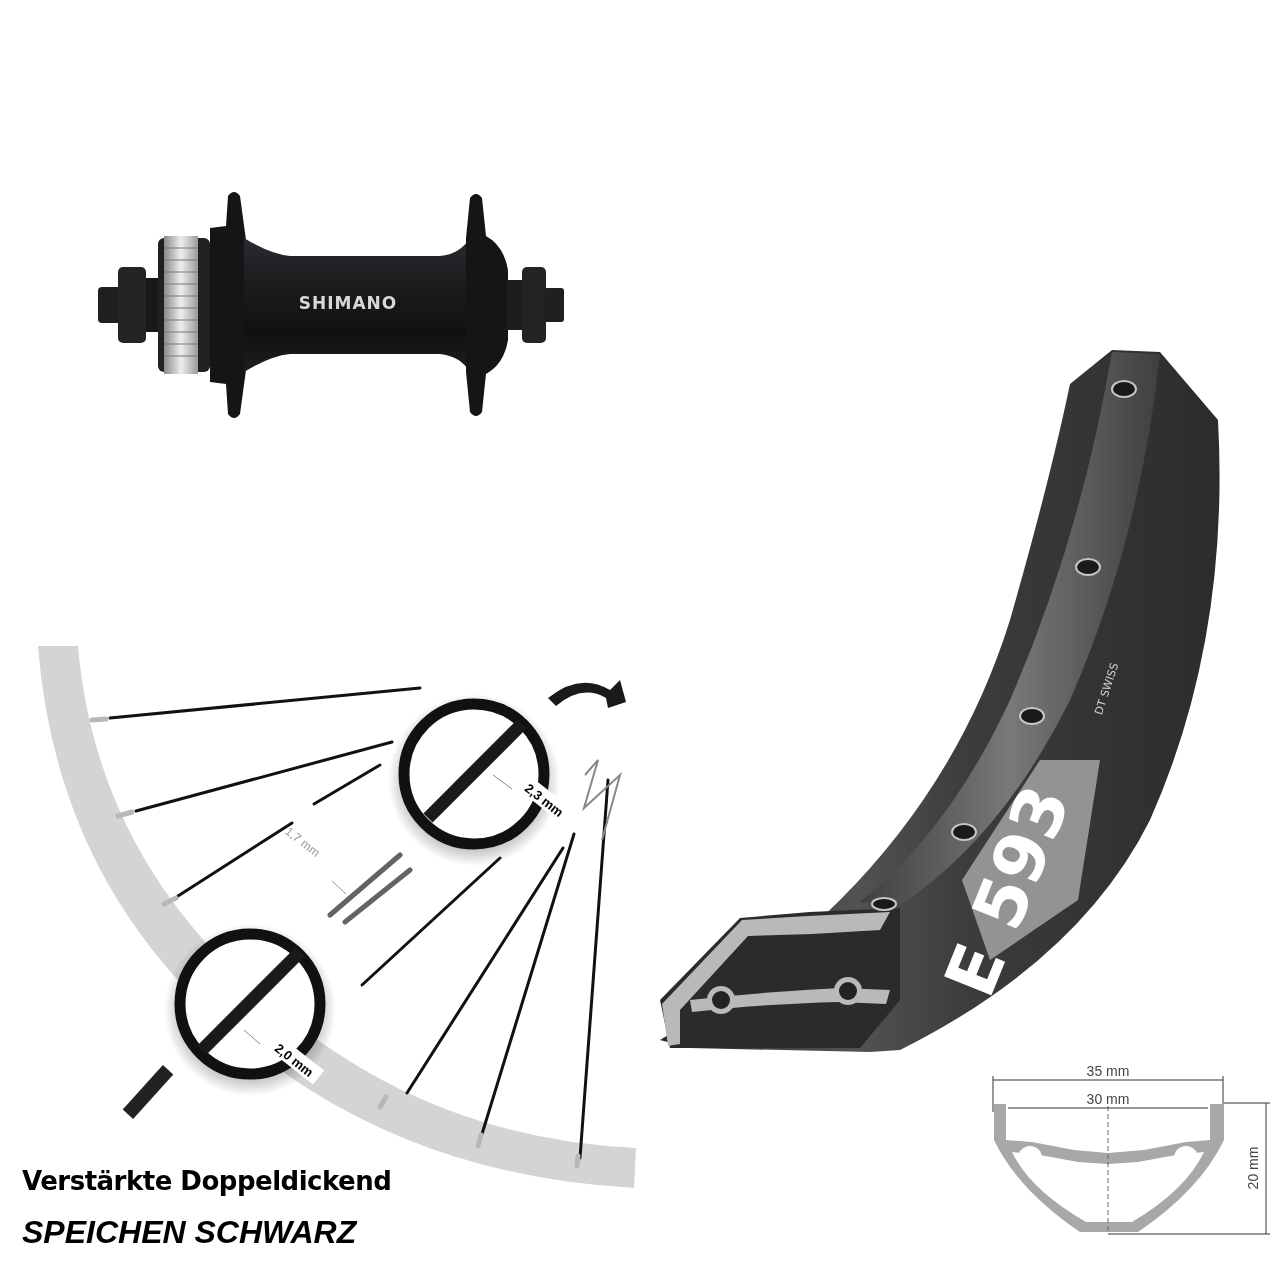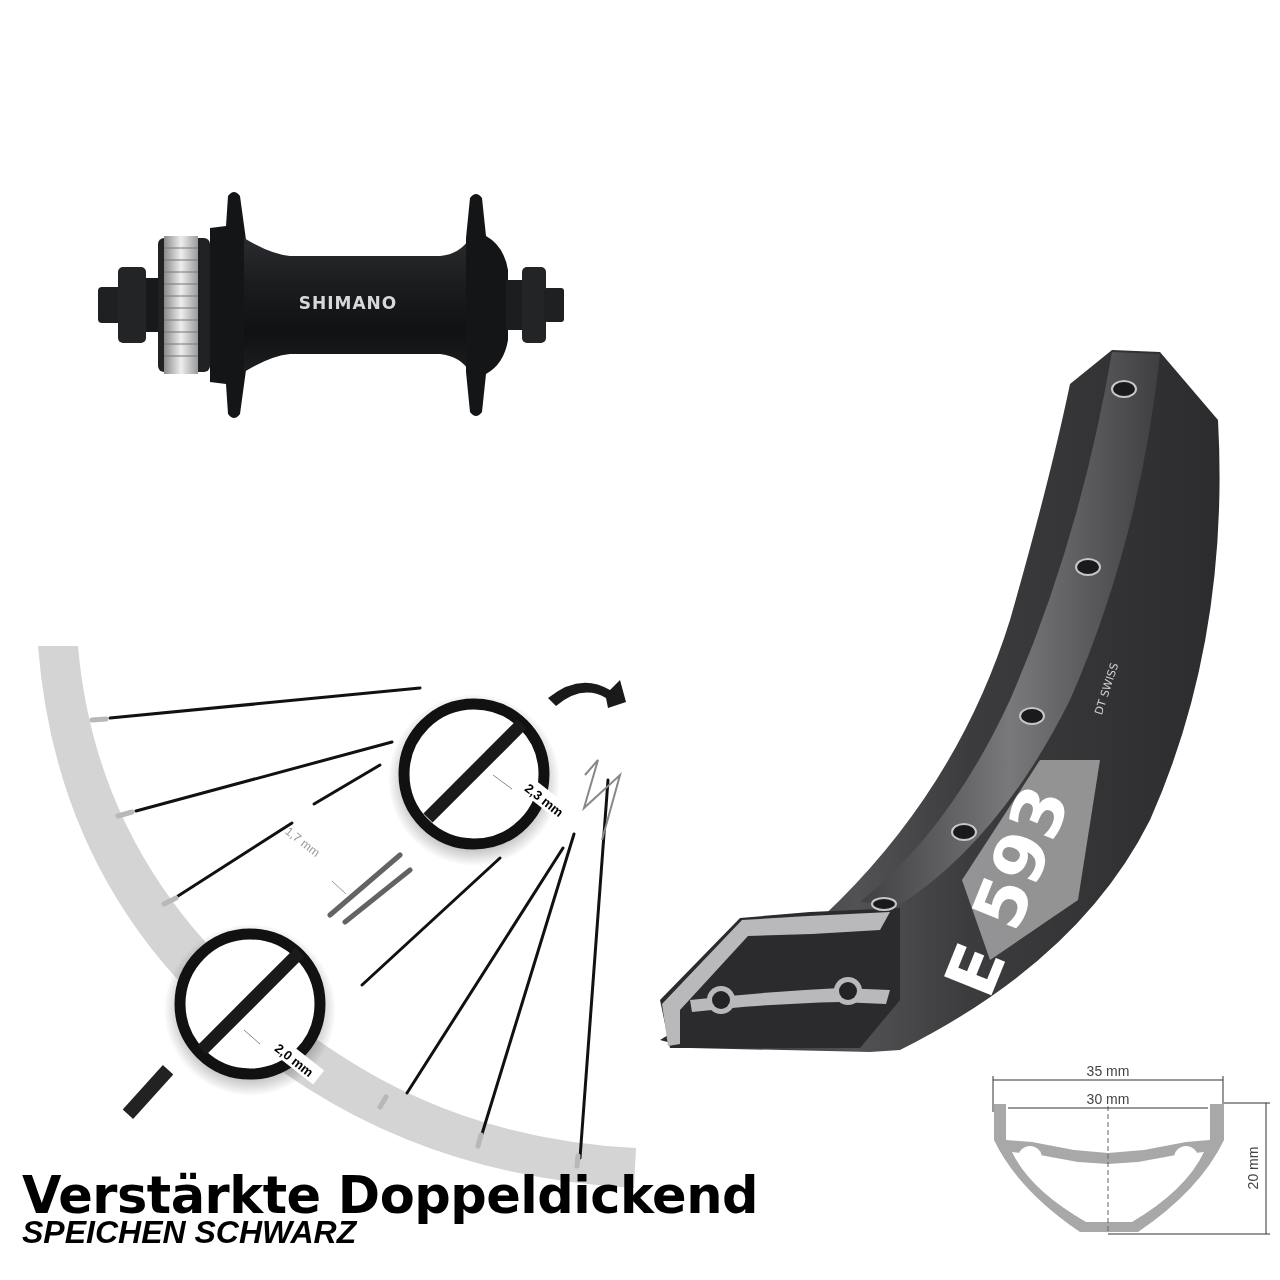--- a/index.html
+++ b/index.html
@@ -1,20 +1,20 @@
 <!DOCTYPE html>
 <html><head>
   <meta charset="utf-8">
   <style>
     html, body { margin: 0; padding: 0; background: #ffffff; }
     body { width: 1280px; height: 1280px; position: relative; overflow: hidden;
            font-family: "DejaVu Sans", sans-serif; }
     .layer { position: absolute; left: 0; top: 0; }
     .headline { position: absolute; left: 22px; color: #000; white-space: nowrap; }
-    .headline.l1 { top: 1166px; font-size: 51px; font-family: "DejaVu Sans", sans-serif; font-weight: 600; letter-spacing: -0.5px; }
+    .headline.l1 { top: 1166px; font-size: 26px; font-family: "DejaVu Sans", sans-serif; font-weight: 600; letter-spacing: -0.5px; }
     .headline.l2 { top: 1214px; font-size: 32px; font-family: "Liberation Sans", sans-serif; font-weight: bold; font-style: italic; }
     .dim-label { font-family: "Liberation Sans", sans-serif; }
   </style>
 </head>
 <body>
 
 <svg class="layer" width="1280" height="1280">
   <defs>
     <linearGradient id="hubBody" x1="0" y1="0" x2="0" y2="1">
       <stop offset="0" stop-color="#2a2b2e"></stop>

